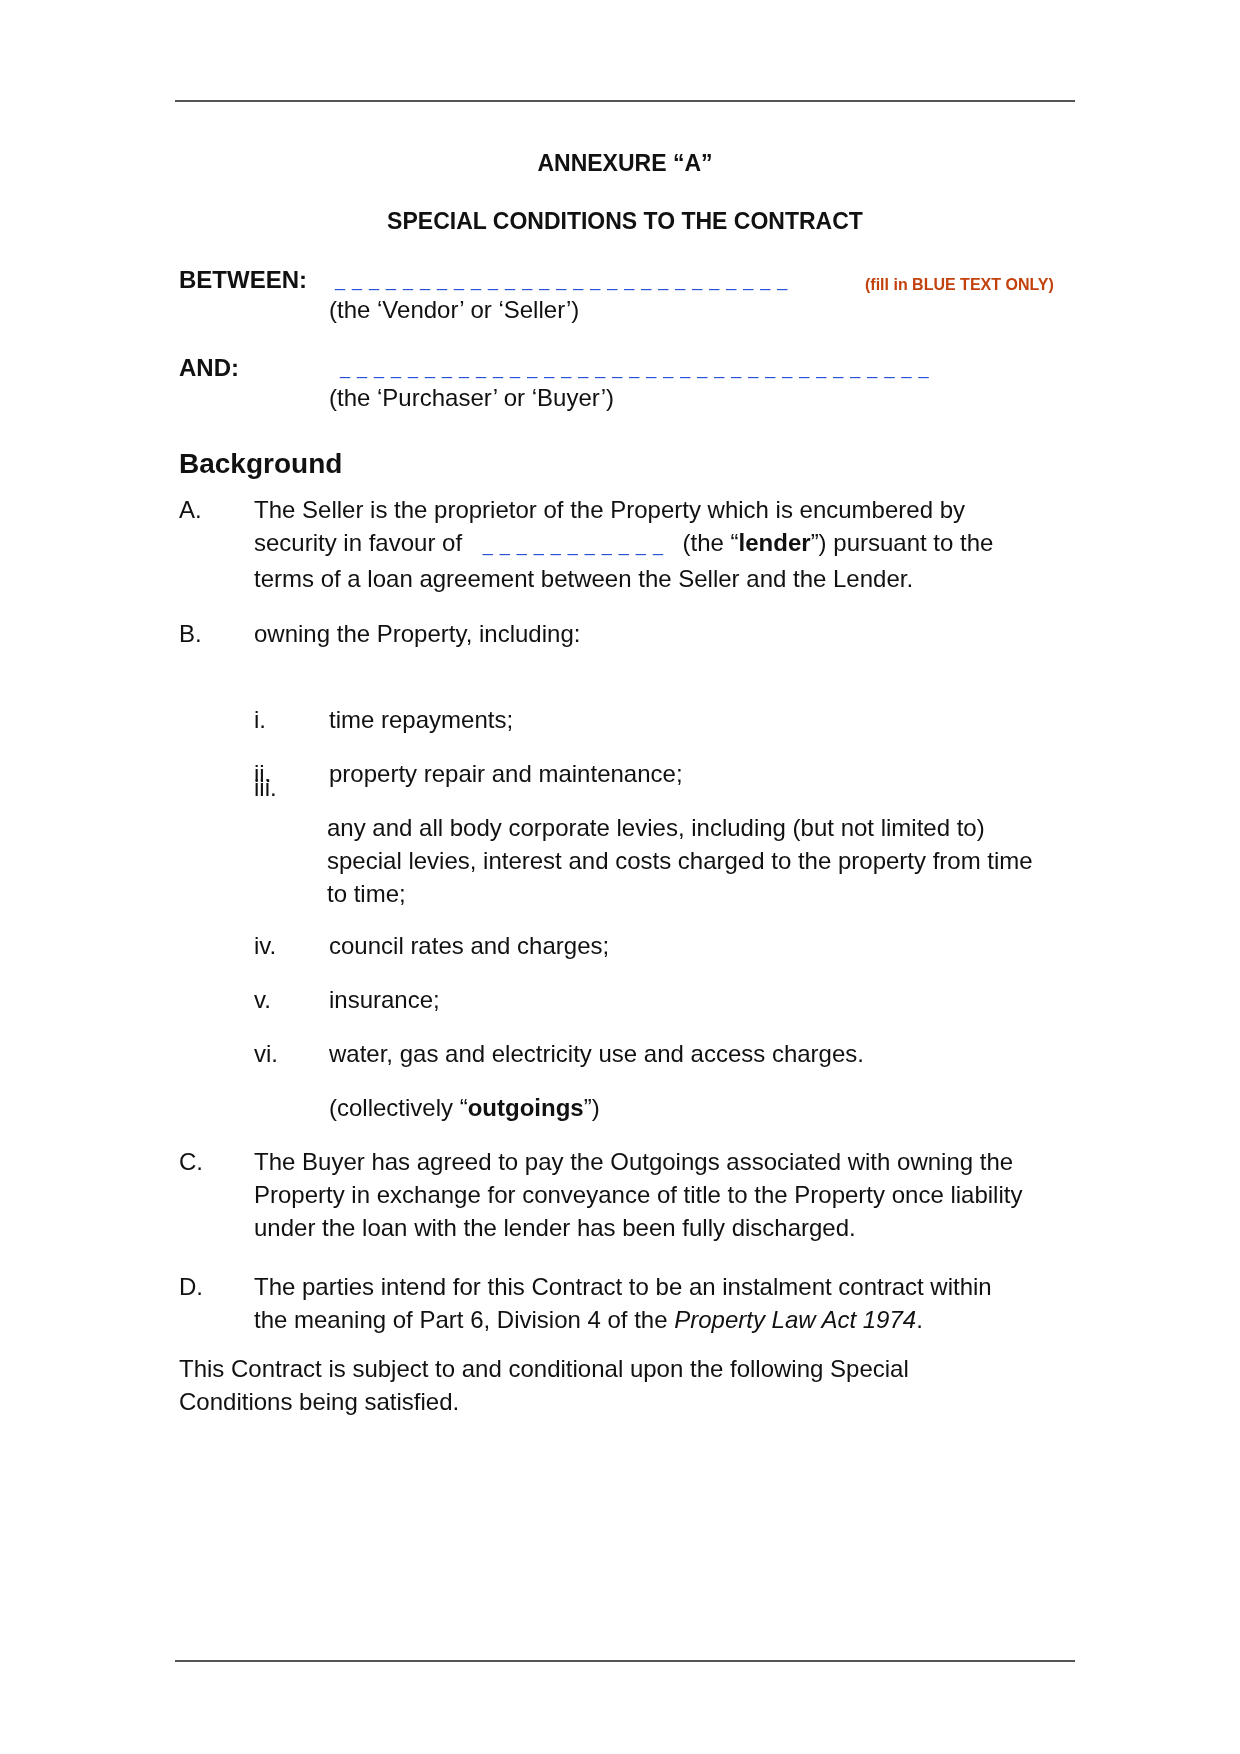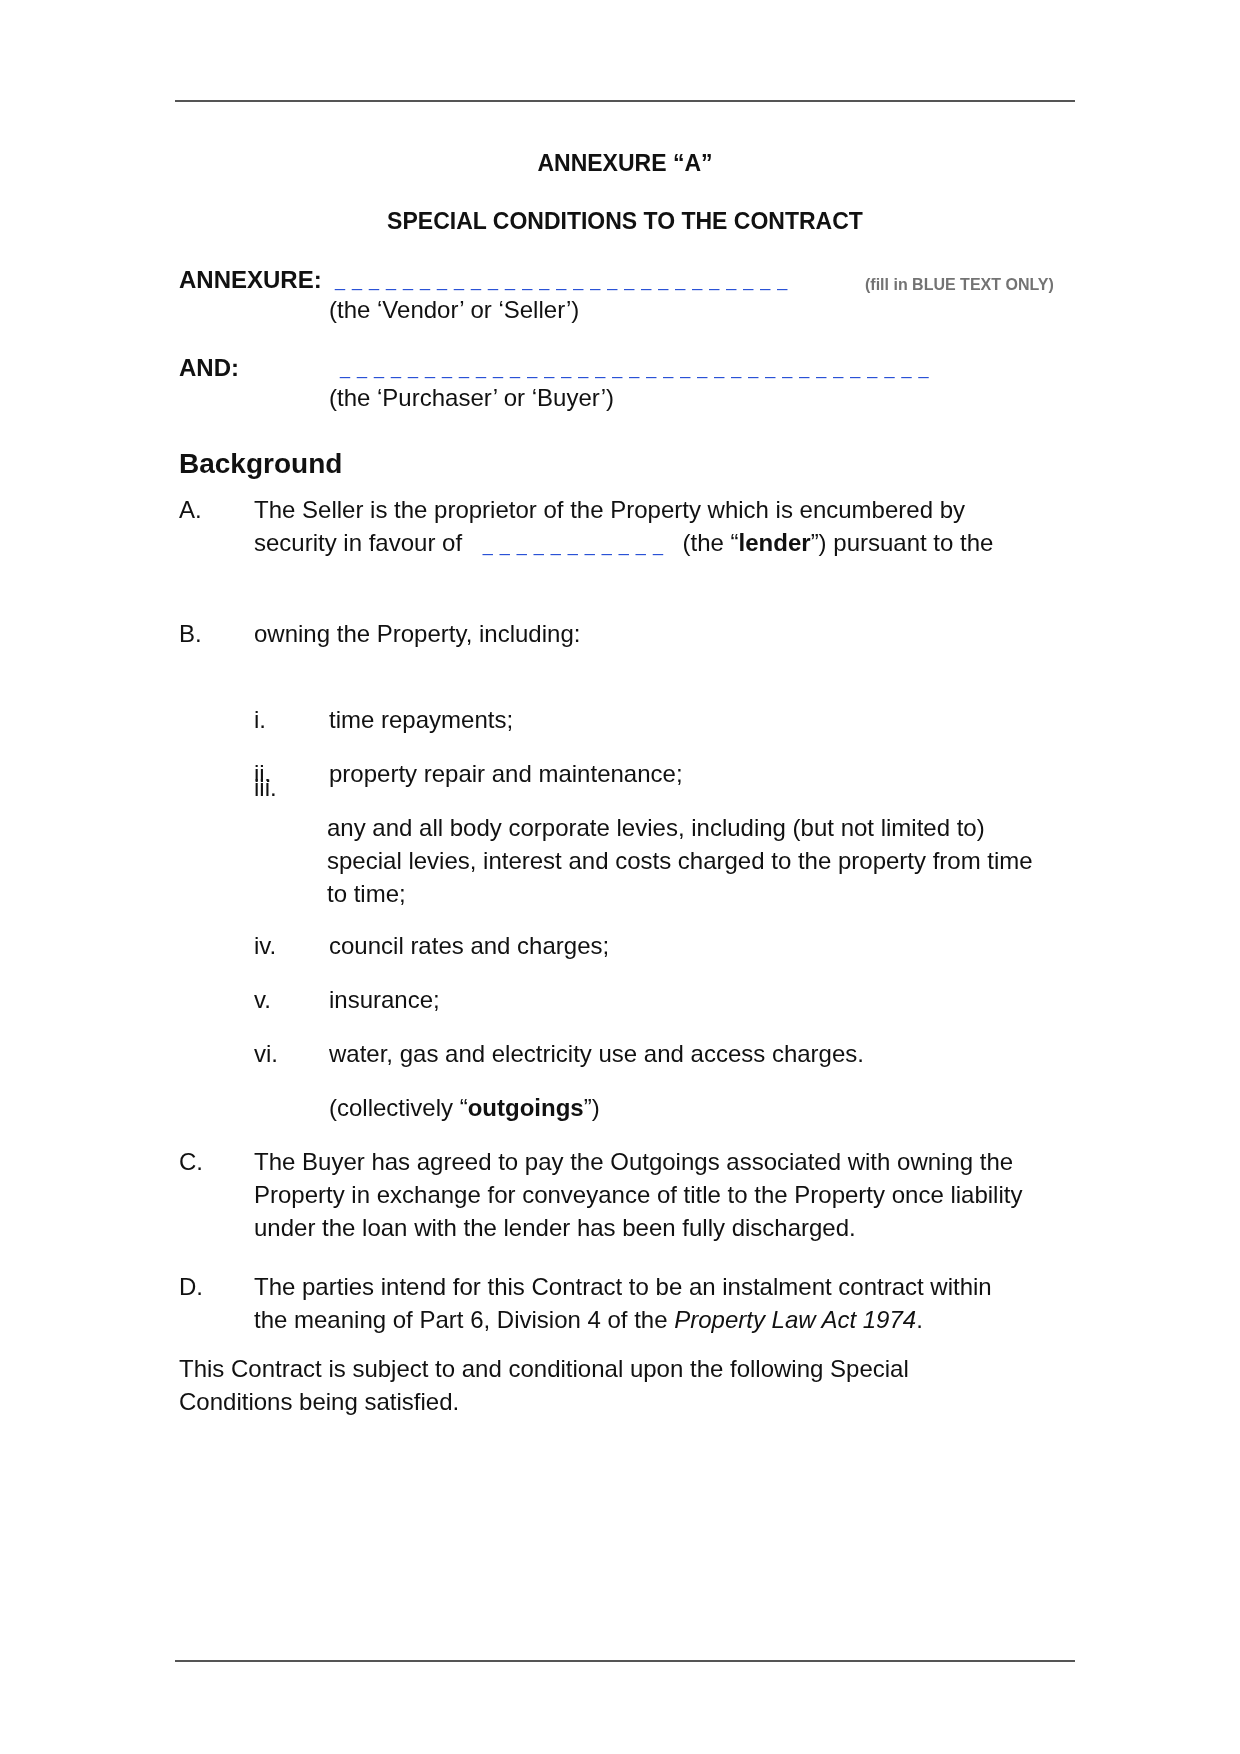--- a/index.html
+++ b/index.html
@@ -6,55 +6,56 @@
   body { width: 1240px; height: 1754px; position: relative; overflow: hidden;
          font-family: "Liberation Sans", sans-serif; color: #111111; }
   .rule { position: absolute; left: 175px; width: 900px; height: 2px; background: #555555; }
   .rule.top { top: 100px; }
   .rule.bottom { top: 1660px; }
   .abs { position: absolute; white-space: nowrap; }
   .title { left: 0; width: 1250px; text-align: center; font-weight: bold; font-size: 23px; }
   .label { font-weight: bold; font-size: 24px; left: 179px; }
   .body { font-size: 24px; }
   .blue-dash { color: #2a52d6; letter-spacing: 1px; font-size: 18px; }
-  .note { color: #737373; font-weight: bold; font-size: 16px; }
+  .note { color: #c2410c; font-weight: bold; font-size: 16px; }
   .marker { font-size: 24px; left: 179px; }
   .para { left: 254px; font-size: 24px; line-height: 33px; }
   .sub-marker { left: 254px; font-size: 24px; }
   .sub-text { left: 329px; font-size: 24px; line-height: 33px; }
   b { font-weight: bold; }
   i { font-style: italic; }
 </style>
 </head>
 <body>
 
 <div class="rule top"></div>
 
 <div class="abs title" style="top:150px;">ANNEXURE “A”</div>
 <div class="abs title" style="top:208px;">SPECIAL CONDITIONS TO THE CONTRACT</div>
 
-<div class="abs label" style="top:266px;">ANNEXURE:</div>
+<div class="abs label" style="top:266px;">BETWEEN:</div>
 <div class="abs blue-dash" style="top:270px; left:335px;">_ _ _ _ _ _ _ _ _ _ _ _ _ _ _ _ _ _ _ _ _ _ _ _ _ _ _</div>
 <div class="abs note" style="top:276px; left:865px;">(fill in BLUE TEXT ONLY)</div>
 <div class="abs body" style="top:296px; left:329px;">(the ‘Vendor’ or ‘Seller’)</div>
 
 <div class="abs label" style="top:354px;">AND:</div>
 <div class="abs blue-dash" style="top:358px; left:340px;">_ _ _ _ _ _ _ _ _ _ _ _ _ _ _ _ _ _ _ _ _ _ _ _ _ _ _ _ _ _ _ _ _ _ _</div>
 <div class="abs body" style="top:384px; left:329px;">(the ‘Purchaser’ or ‘Buyer’)</div>
 
 <div class="abs label" style="top:448px; font-size:28px;">Background</div>
 
 <div class="abs marker" style="top:496px;">A.</div>
 <div class="abs para" style="top:493px;">
   <div>The Seller is the proprietor of the Property which is encumbered by</div>
   <div>
     <span>security in favour of</span>
     <span class="blue-dash" style="margin:0 12px 0 14px;">_ _ _ _ _ _ _ _ _ _ _</span>
     <span>(the “</span><b>lender</b><span>”) pursuant to the</span>
   </div>
+  <div>terms of a loan agreement between the Seller and the Lender.</div>
 </div>
 
 <div class="abs marker" style="top:620px;">B.</div>
 <div class="abs para" style="top:617px;">
   <div>owning the Property, including:</div>
 </div>
 
 <div class="abs sub-marker" style="top:706px;">i.</div>
 <div class="abs sub-text" style="top:703px;">time repayments;</div>
 

